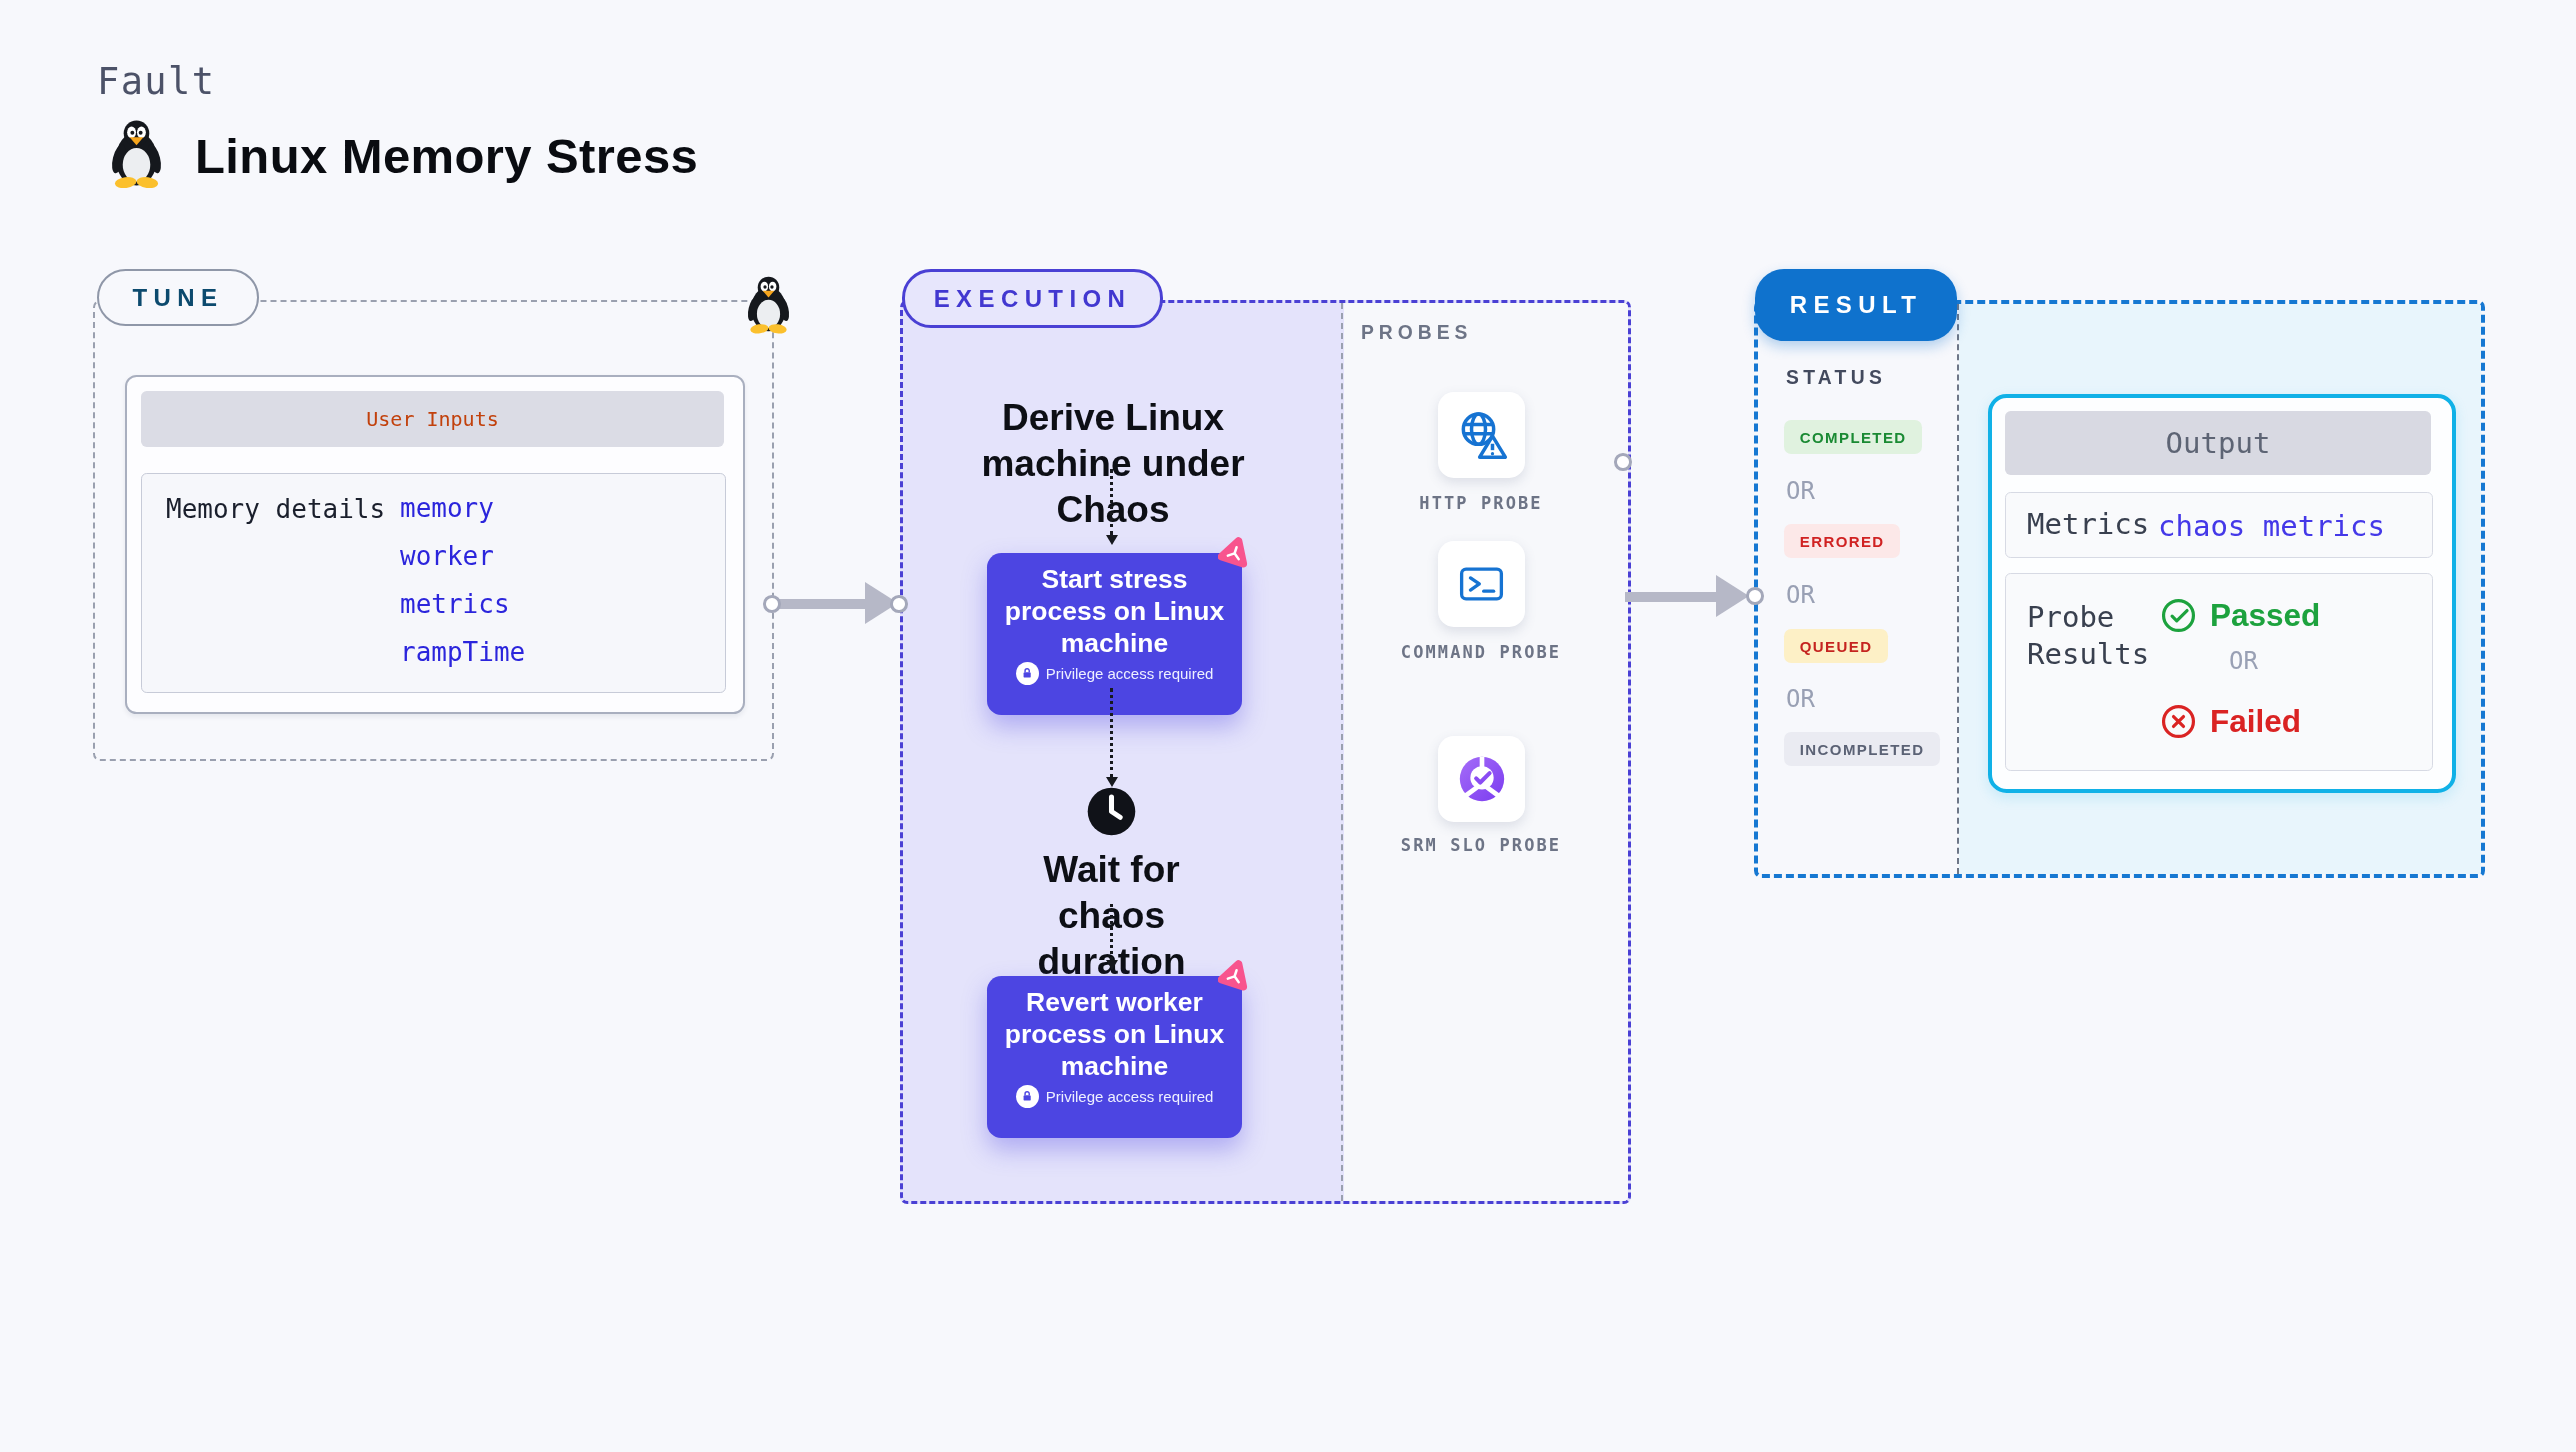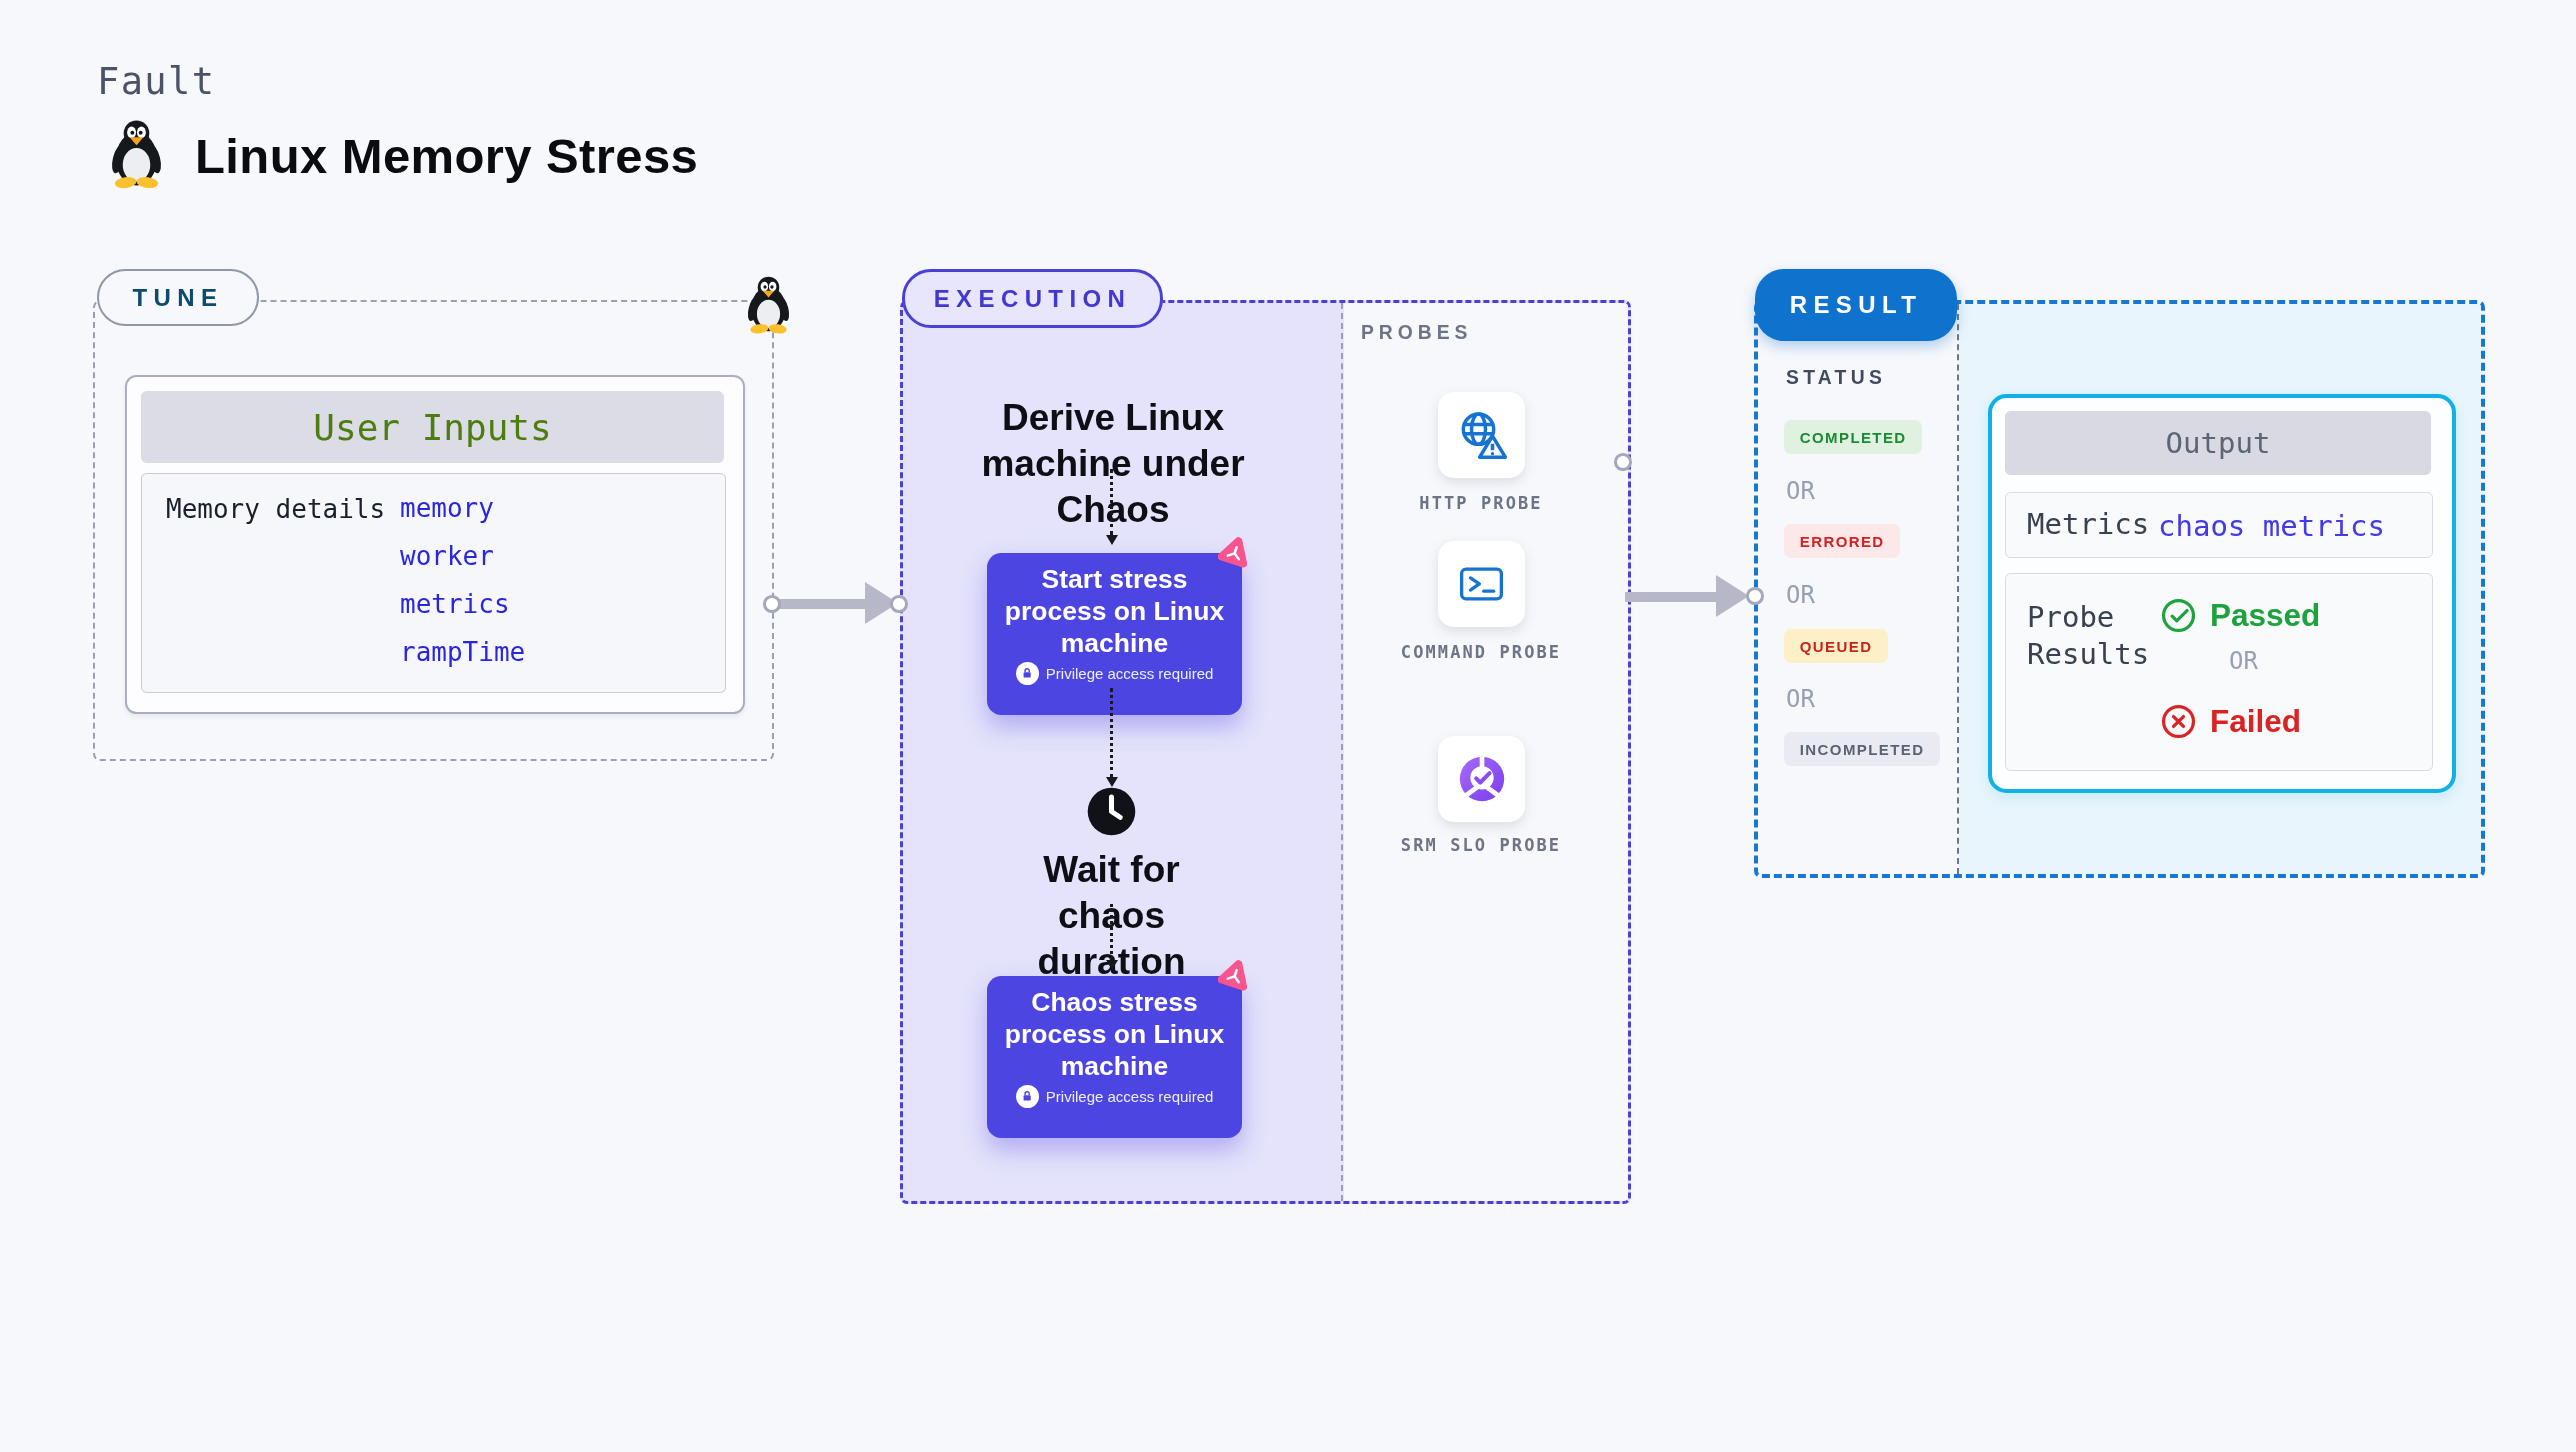--- a/index.html
+++ b/index.html
@@ -33,22 +33,22 @@
             background:#e4e3fb;overflow:hidden;}
   .exec-probes-bg{position:absolute;left:441px;top:0;width:284px;height:898px;background:#f7f8fb;}
   .exec-divider{position:absolute;left:438px;top:0;width:0;height:898px;border-left:2.9px dashed #9aa0af;}
   .result-box{left:1754px;top:300px;width:723px;height:570px;border:4.3px dashed #1678d2;border-radius:7.2px;overflow:hidden;}
   .result-panel-bg{position:absolute;left:201px;top:0;width:522px;height:570px;background:#e8f5fc;}
   .result-divider{position:absolute;left:199px;top:0;width:0;height:570px;border-left:2.1px dashed #6e7687;}
 
   
   .ui-card{left:125px;top:375px;width:616px;height:335px;background:#fdfdff;border:2.1px solid #a9afbf;
            border-radius:11.5px;box-shadow:0 2.1px 5.7px rgba(20,30,60,.07);}
-  .ui-header{left:141px;top:391px;width:583px;height:72px;background:#dbdce5;border-radius:5.7px;
-             display:flex;align-items:center;justify-content:center;font-size:36px;color:#4d7c0f;}
+  .ui-header{left:141px;top:391px;width:583px;height:56px;background:#dbdce5;border-radius:5.7px;
+             display:flex;align-items:center;justify-content:center;font-size:20px;color:#c2410c;}
   .ui-body{left:141px;top:473px;width:583px;height:218px;background:#f6f7fb;border:1.4px solid #c7cbd8;border-radius:5.7px;}
   .ui-row-label{left:166px;top:494px;font-size:26px;color:#1a1f2c;}
   .ui-val{left:400px;font-size:26px;color:#2b25dc;}
 
   
   .arrow-line{background:#b6b8c7;height:10px;}
   .arrow-head{width:0;height:0;border-top:21.5px solid transparent;border-bottom:21.5px solid transparent;
               border-left:33px solid #b6b8c7;}
   .connector{width:11.5px;height:11.5px;border:3.6px solid #a4a8ba;background:#fff;border-radius:50%;z-index:7;}
 
@@ -191,21 +191,21 @@
   <circle cx="34" cy="34" r="33" fill="#101218"></circle>
   <path d="M34 14 V34 L46 42" stroke="#ffffff" stroke-width="7" stroke-linecap="round" stroke-linejoin="round" fill="none"></path>
 </svg>
 
 <div class="abs flow-text" style="left:1004px;top:847px;width:215px;">Wait for chaos duration</div>
 
 <div class="abs dotted" style="left:1110px;top:904px;height:56px;"></div>
 <div class="abs dot-head" style="left:1106px;top:960px;"></div>
 
 <div class="abs step-box" style="left:987px;top:976px;">
-  <div class="step-title">Chaos stress process on Linux machine</div>
+  <div class="step-title">Revert worker process on Linux machine</div>
   <div class="step-caption">
     <span class="lock-badge">
       <svg width="14.3" height="14.3" viewBox="0 0 24 24">
           <rect x="6" y="10.5" width="12" height="9" rx="2" fill="#4c45e2"></rect>
           <path d="M8.5 10.5 V8 a3.5 3.5 0 0 1 7 0 V10.5" fill="none" stroke="#4c45e2" stroke-width="2.4"></path>
         </svg>
     </span>
     <span>Privilege access required</span>
   </div>
 </div>

